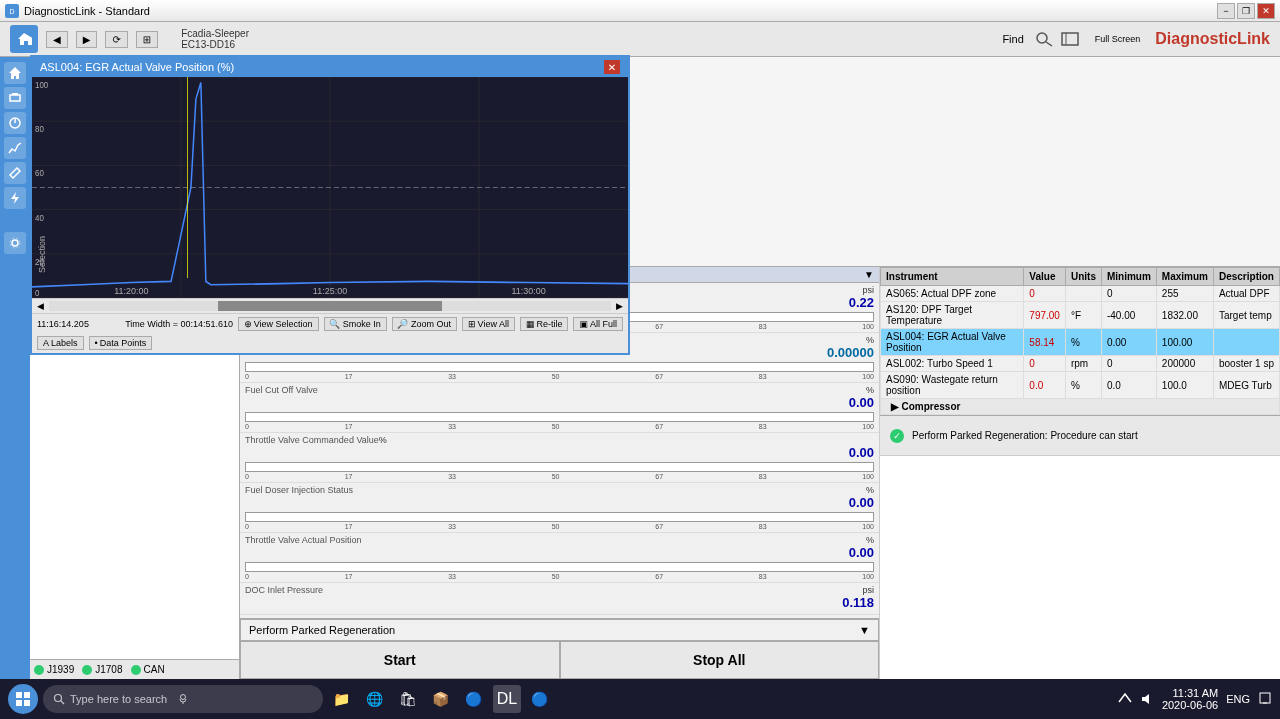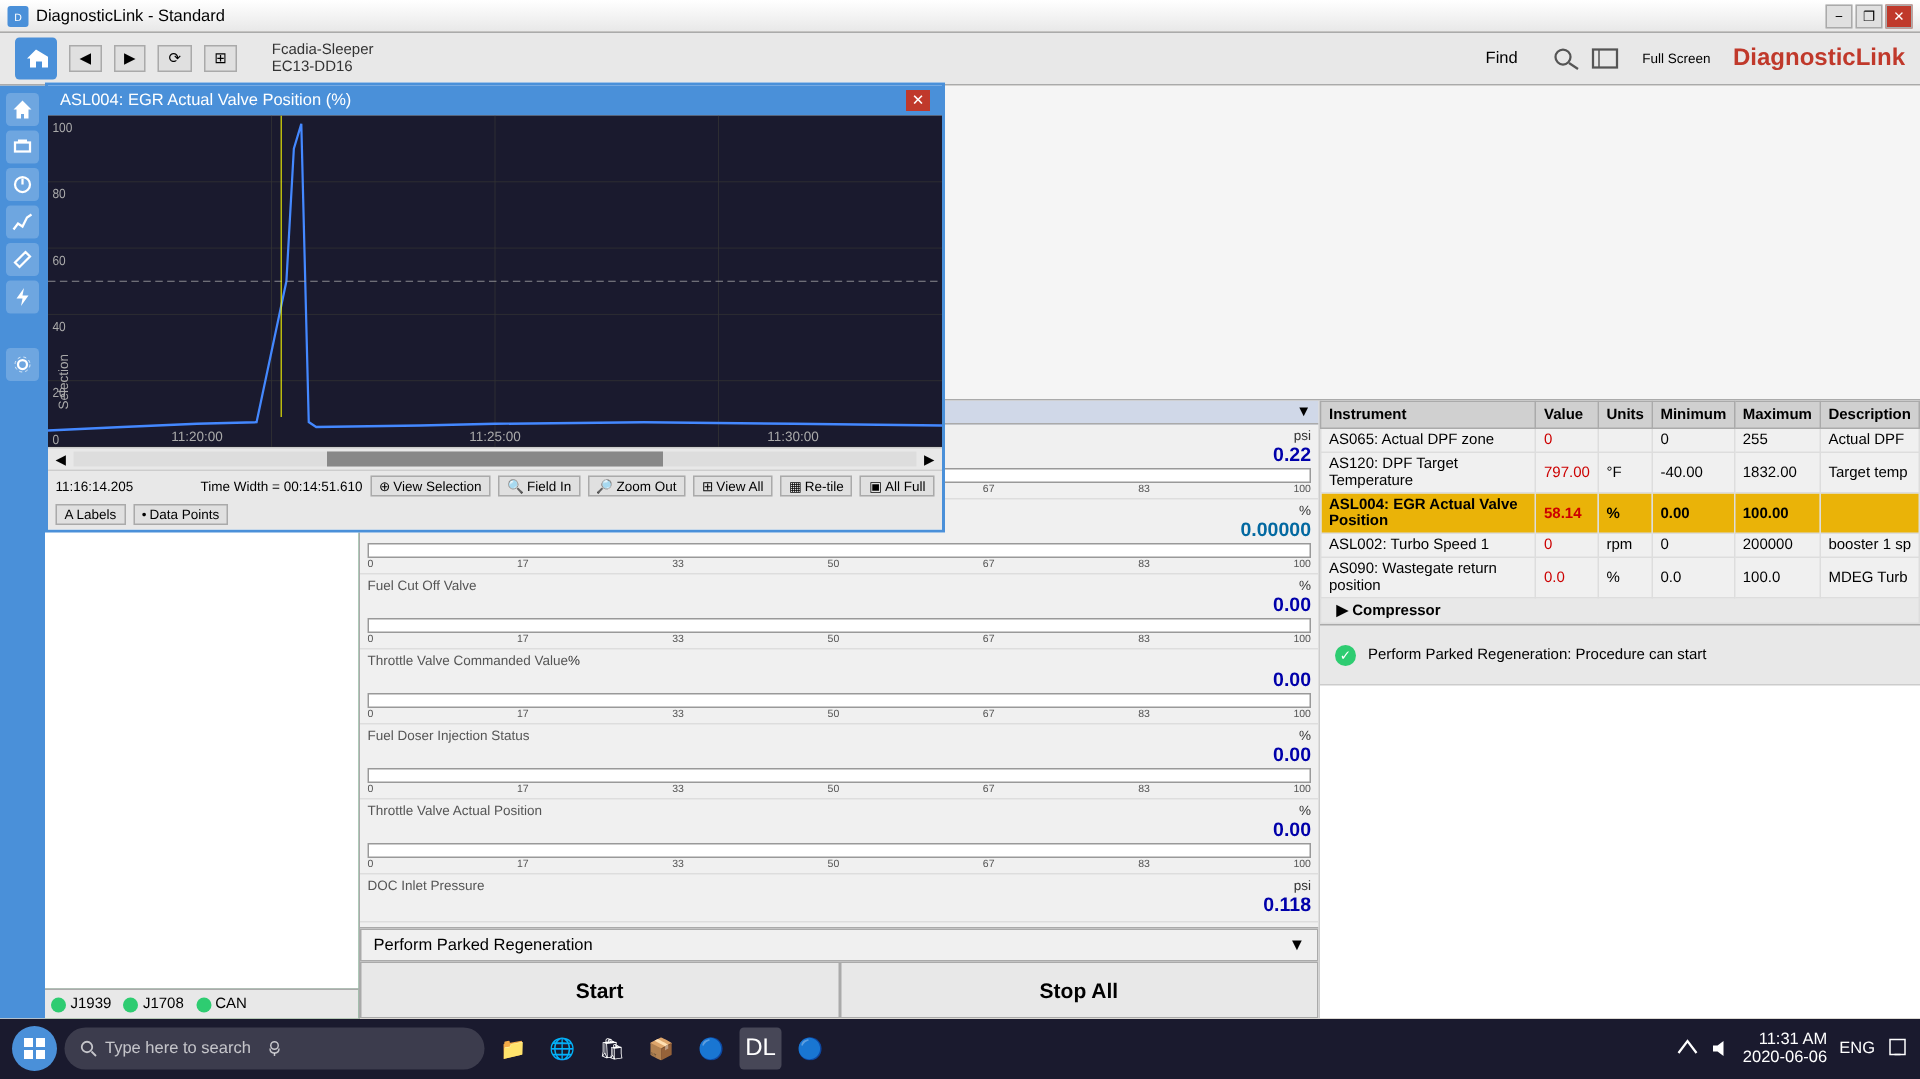--- a/index.html
+++ b/index.html
@@ -35,21 +35,21 @@
       width: 22px; height: 22px;
       background: rgba(255,255,255,0.2);
       border-radius: 3px;
       display: flex; align-items: center; justify-content: center;
       color: white; font-size: 10px; cursor: pointer;
     }
 
     
     .left-panel {
       width: 210px;
-      background: #15803d;
+      background: #1d4ed8;
       border-right: 1px solid #aaa;
       display: flex;
       flex-direction: column;
     }
 
     
     .connections-header {
       background: #4a90d9;
       color: white;
       padding: 3px 8px;
@@ -203,22 +203,21 @@
       padding: 3px 5px;
       text-align: left;
       border: 1px solid #aaa;
       font-size: 10px;
     }
     .instrument-table td {
       padding: 2px 5px;
       border: 1px solid #ddd;
     }
     .instrument-table tr.selected {
-      background: #eab308;
-      font-weight: bold;
+      background: #7dd3fc;
     }
 
     
     .graph-popup {
       position: absolute;
       top: 55px;
       left: 30px;
       width: 600px;
       height: 300px;
       background: white;
@@ -434,21 +433,21 @@
       <button class="header-btn">◀</button>
       <button class="header-btn">▶</button>
       <button class="header-btn">⟳</button>
       <button class="header-btn">⊞</button>
       <div style="margin-left:15px;">
         <div style="font-size:10px; color:#333;">Fcadia-Sleeper</div>
         <div style="font-size:10px; color:#333;">EC13-DD16</div>
       </div>
     </div>
     <div class="logo-area">
-      <span style="font-size:11px; margin-right:18px;">Find</span>
+      <span style="font-size:11px; margin-right:6px;">Find</span>
       <svg width="20" height="16" viewBox="0 0 20 16">
           <circle cx="7" cy="7" r="5" fill="none" stroke="#555" stroke-width="1.5"></circle>
           <line x1="11" y1="11" x2="17" y2="15" stroke="#555" stroke-width="1.5"></line>
         </svg>
       <svg width="20" height="16" viewBox="0 0 20 16">
           <rect x="2" y="2" width="16" height="12" fill="none" stroke="#555" stroke-width="1.5"></rect>
           <line x1="6" y1="2" x2="6" y2="14" stroke="#555" stroke-width="1"></line>
         </svg>
       <span style="font-size:9px; margin-left:10px;">Full Screen</span>
       <div style="font-size:16px; font-weight:bold; color:#c0392b; margin-left:10px;">
@@ -978,21 +977,21 @@
   </div>
   <div class="graph-toolbar">
     <span style="font-size:9px;">11:16:14.205</span>
     <span style="font-size:9px; margin-left:auto;">Time Width = 00:14:51.610</span>
     <button class="graph-tool-btn">
       <span>⊕</span> 
         <span>View Selection</span>
     </button>
     <button class="graph-tool-btn">
       <span>🔍</span> 
-        <span>Field In</span>
+        <span>Smoke In</span>
     </button>
     <button class="graph-tool-btn">
       <span>🔎</span> 
         <span>Zoom Out</span>
     </button>
     <button class="graph-tool-btn">
       <span>⊞</span> 
         <span>View All</span>
     </button>
     <button class="graph-tool-btn">

